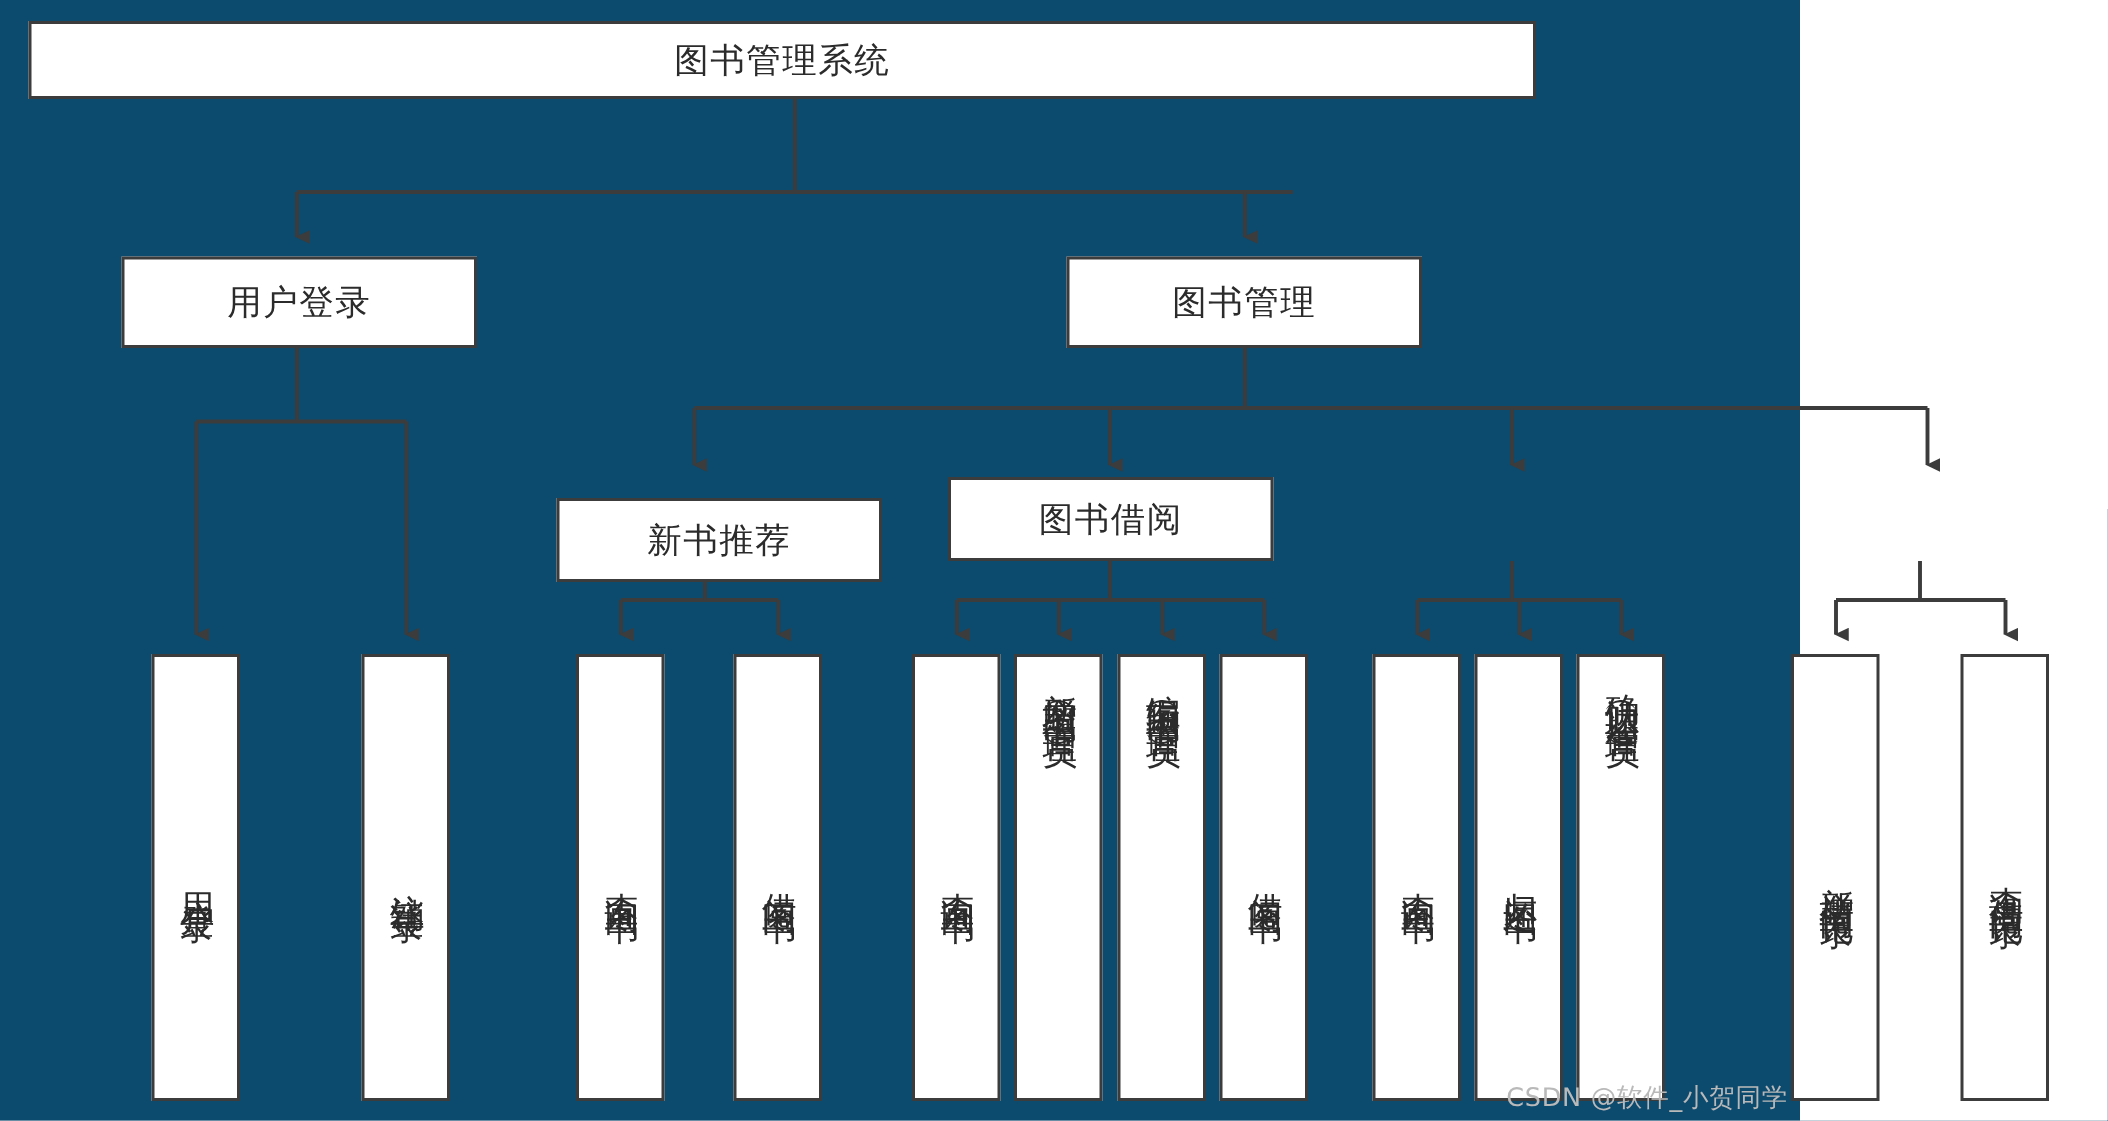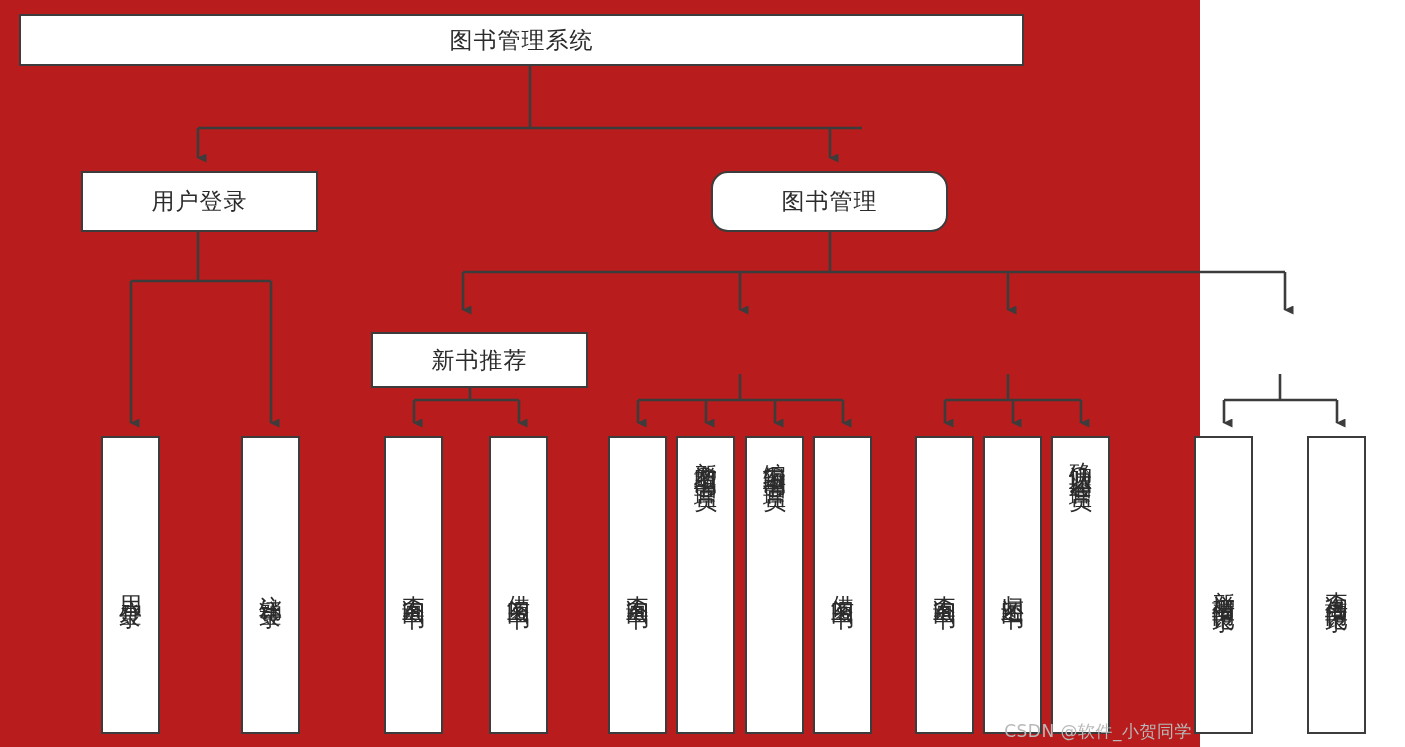--- a/index.html
+++ b/index.html
@@ -10,21 +10,21 @@
   body {
     width: 1405px;
     height: 747px;
     font-family: "DejaVu Sans", "Liberation Sans", sans-serif;
     overflow: hidden;
   }
   #diagram-root {
     position: relative;
     width: 1200px;
     height: 747px;
-    background: #b91c1c;
+    background: #0c4a6e;
   }
   svg#tree-svg {
     position: absolute;
     left: 0;
     top: 0;
     width: 1405px;
     height: 747px;
   }
   .node-box {
     position: absolute;
@@ -112,23 +112,24 @@
       <path d="M 1280,374 L 1280,400"></path>
       <path d="M 1224,400 L 1337,400"></path>
       <path d="M 1224,400 L 1224,423" marker-end="url(#arrowhead)"></path>
       <path d="M 1337,400 L 1337,423" marker-end="url(#arrowhead)"></path>
     </g>
   </svg>
 
   <div class="node-box horizontal" style="left:19px; top:14px; width:1005px; height:52px;">图书管理系统</div>
 
   <div class="node-box horizontal" style="left:81px; top:171px; width:237px; height:61px;">用户登录</div>
-  <div class="node-box horizontal" style="left:711px; top:171px; width:237px; height:61px;border-radius:17px;">图书管理</div>
+  <div class="node-box horizontal" style="left:711px; top:171px; width:237px; height:61px;">图书管理</div>
 
   <div class="node-box horizontal" style="left:361px; top:332px; width:217px; height:56px;margin-left:10px;">新书推荐</div>
+  <div class="node-box horizontal" style="left:632px; top:318px; width:217px; height:56px;">图书借阅</div>
 
   <div class="node-box vertical" style="left:101px; top:436px; width:59px; height:298px;">用户登录</div>
   <div class="node-box vertical" style="left:241px; top:436px; width:59px; height:298px;">注销登录</div>
 
   <div class="node-box vertical" style="left:384px; top:436px; width:59px; height:298px;">查询图书</div>
   <div class="node-box vertical" style="left:489px; top:436px; width:59px; height:298px;">借阅图书</div>
 
   <div class="node-box vertical" style="left:608px; top:436px; width:59px; height:298px;">查询图书</div>
   <div class="node-box vertical top-aligned" style="left:676px; top:436px; width:59px; height:298px;">新增图书（管理员）</div>
   <div class="node-box vertical top-aligned" style="left:745px; top:436px; width:59px; height:298px;">编辑图书（管理员）</div>

